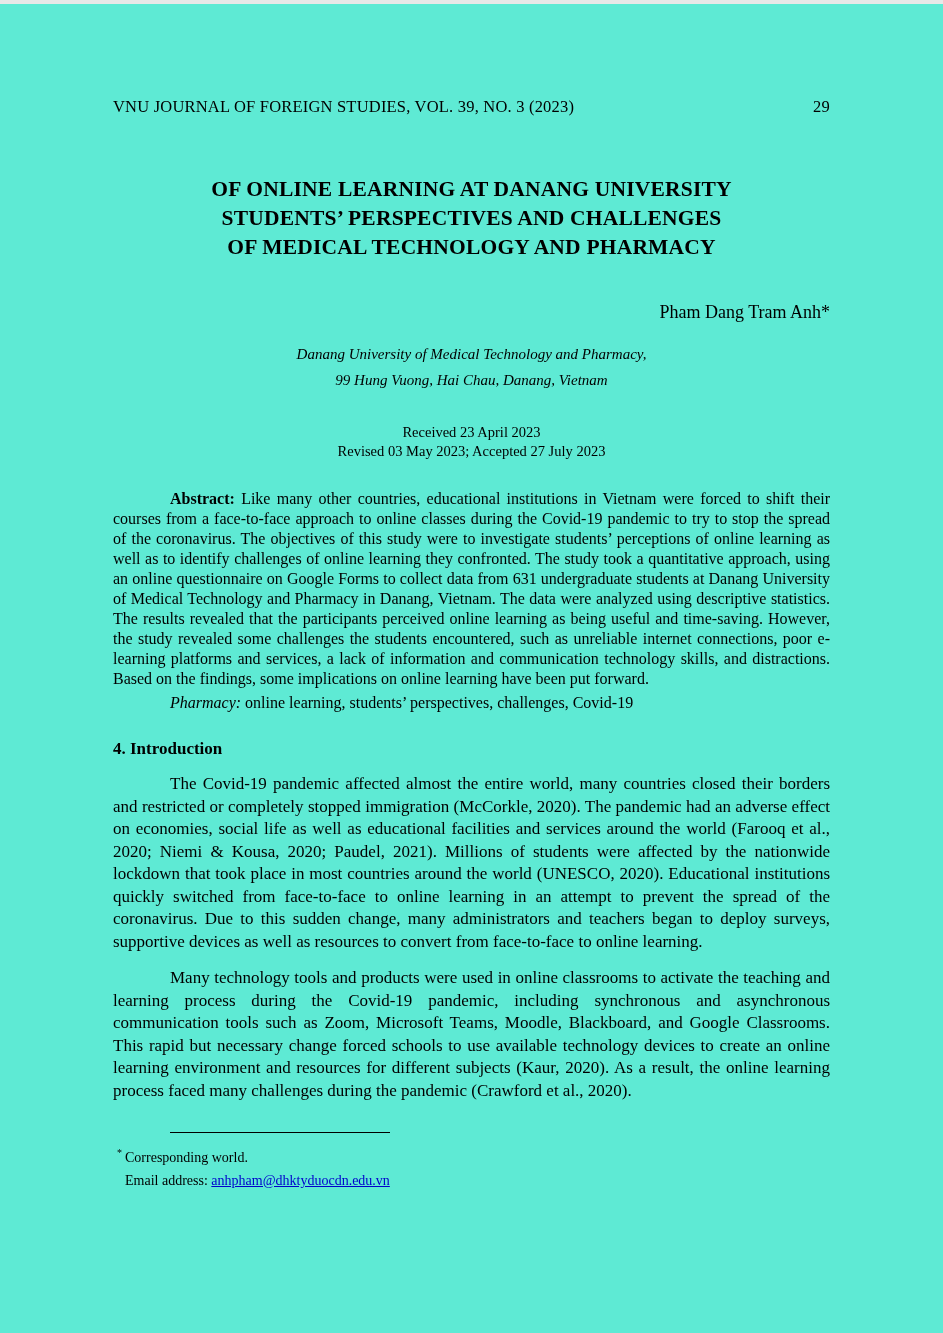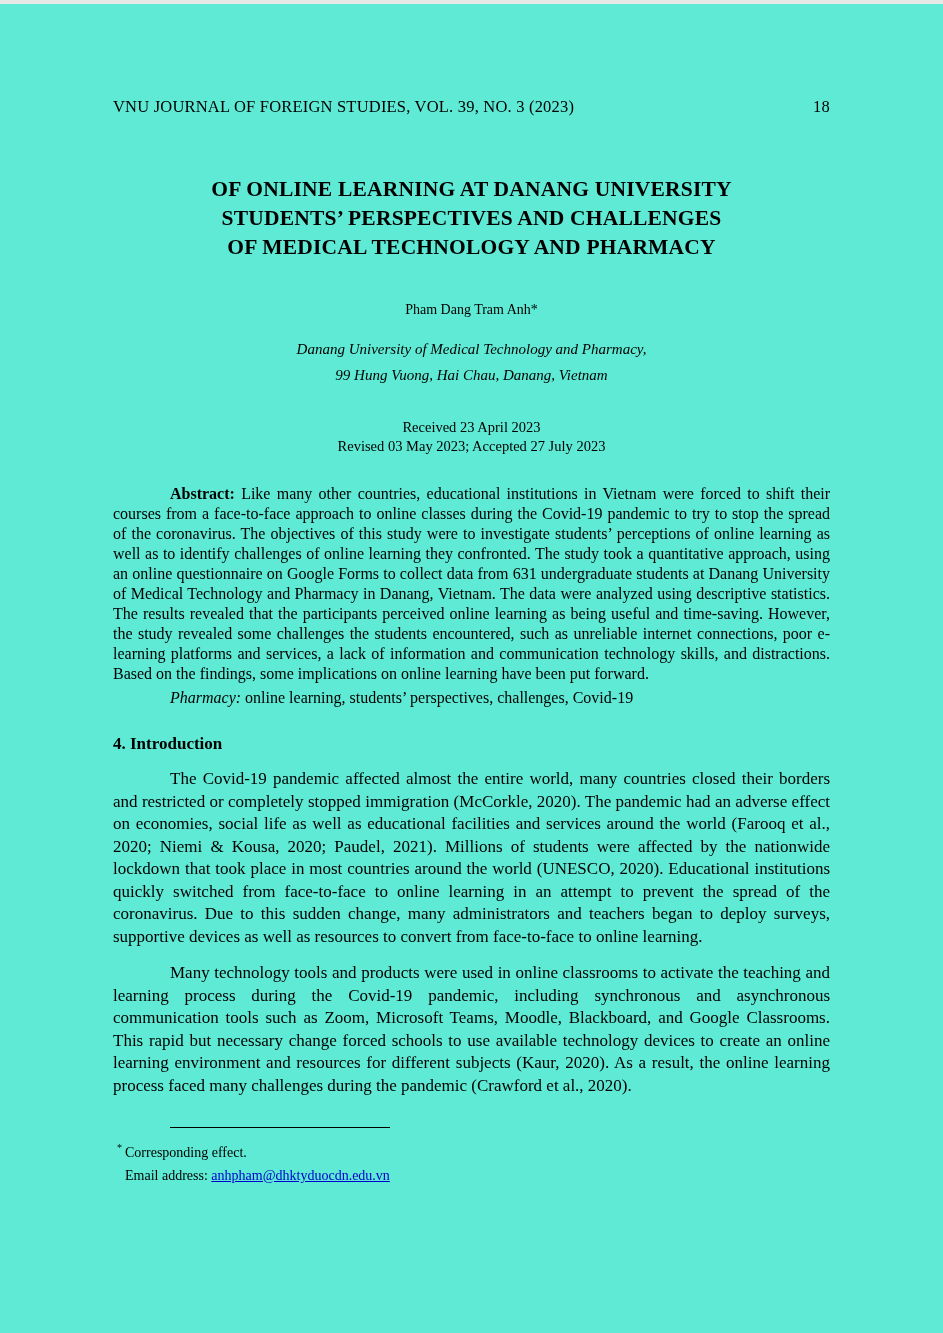--- a/index.html
+++ b/index.html
@@ -11,21 +11,21 @@
   }
   .running-head {
     display:flex; justify-content:space-between; align-items:baseline;
     font-size:16.5px; letter-spacing:0.2px;
   }
   .article-title {
     margin-top:58px; text-align:center; font-size:21.5px; font-weight:bold;
     line-height:29px; letter-spacing:0.2px;
   }
   .article-title span { display:block; }
-  .author-name { margin-top:40px; text-align:center; font-size:14px; }
+  .author-name { margin-top:40px; text-align:right; font-size:18px; }
   .affiliation { margin-top:18px; text-align:center; font-style:italic; font-size:15px; line-height:26px; }
   .affiliation span { display:block; }
   .dates { margin-top:30px; text-align:center; font-size:14.5px; line-height:19px; }
   .dates span { display:block; }
   .abstract {
     margin-top:28px; font-size:16px; line-height:20px;
     text-align:justify; text-indent:57px;
   }
   .abstract-label { font-weight:bold; }
   .keywords { margin-top:4px; font-size:16px; line-height:20px; text-indent:57px; }
@@ -44,21 +44,21 @@
   .footnote-marker { vertical-align:super; font-size:10px; margin-right:3px; }
   .email-link { color:#0000cc; text-decoration:underline; cursor:pointer; }
 </style>
 </head>
 <body>
 
 <div class="page">
 
   <header class="running-head">
     <span>VNU JOURNAL OF FOREIGN STUDIES, VOL. 39, NO. 3 (2023)</span>
-    <span>18</span>
+    <span>29</span>
   </header>
 
   <h1 class="article-title">
     <span>OF ONLINE LEARNING AT DANANG UNIVERSITY</span>
     <span>STUDENTS’ PERSPECTIVES AND CHALLENGES</span>
     <span>OF MEDICAL TECHNOLOGY AND PHARMACY</span>
   </h1>
 
   <div class="author-name">Pham Dang Tram Anh*</div>
 
@@ -78,17 +78,17 @@
 
   <h2 class="section-heading">4. Introduction</h2>
 
   <p class="para">The Covid-19 pandemic affected almost the entire world, many countries closed their borders and restricted or completely stopped immigration (McCorkle, 2020). The pandemic had an adverse effect on economies, social life as well as educational facilities and services around the world (Farooq et al., 2020; Niemi &amp; Kousa, 2020; Paudel, 2021). Millions of students were affected by the nationwide lockdown that took place in most countries around the world (UNESCO, 2020). Educational institutions quickly switched from face-to-face to online learning in an attempt to prevent the spread of the coronavirus. Due to this sudden change, many administrators and teachers began to deploy surveys, supportive devices as well as resources to convert from face-to-face to online learning.</p>
 
   <p class="para">Many technology tools and products were used in online classrooms to activate the teaching and learning process during the Covid-19 pandemic, including synchronous and asynchronous communication tools such as Zoom, Microsoft Teams, Moodle, Blackboard, and Google Classrooms. This rapid but necessary change forced schools to use available technology devices to create an online learning environment and resources for different subjects (Kaur, 2020). As a result, the online learning process faced many challenges during the pandemic (Crawford et al., 2020).</p>
 
   <hr class="footnote-rule">
 
   <div class="footnote">
-    <div><span class="footnote-marker">*</span><span>Corresponding effect.</span></div>
+    <div><span class="footnote-marker">*</span><span>Corresponding world.</span></div>
     <div class="footnote-line2"><span>Email address: </span><a class="email-link">anhpham@dhktyduocdn.edu.vn</a></div>
   </div>
 
 </div>
 
 </body></html>

